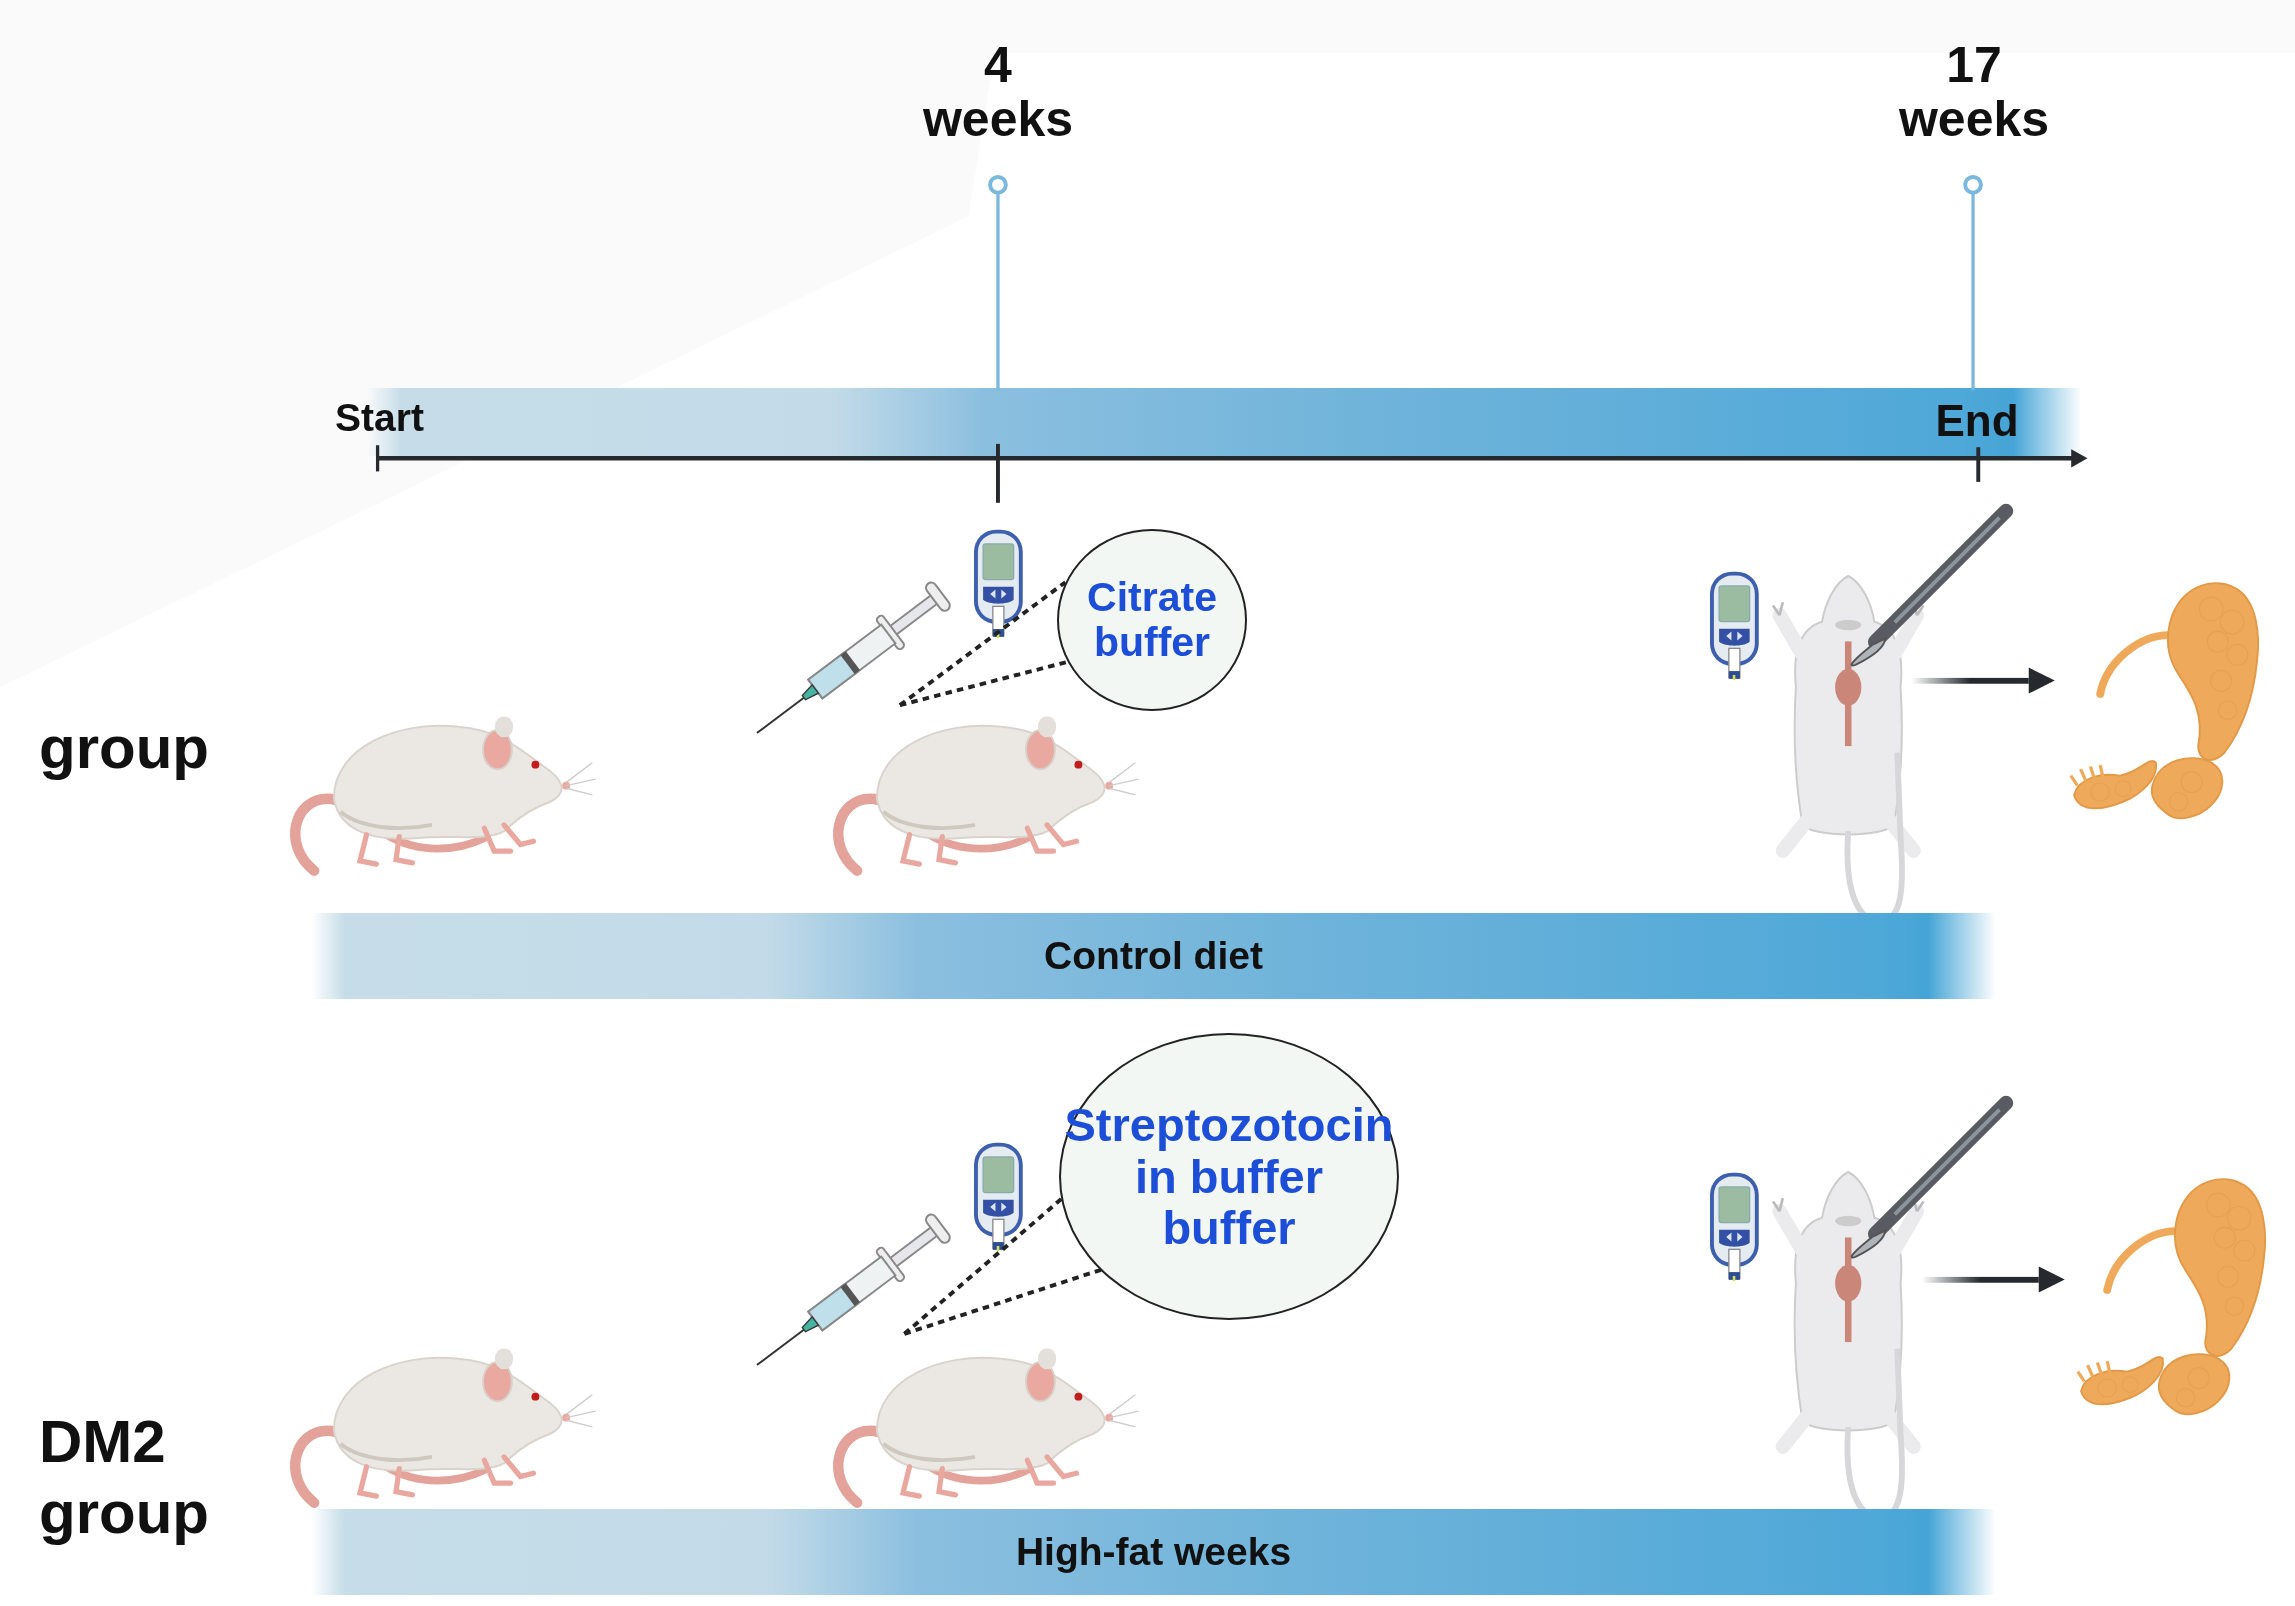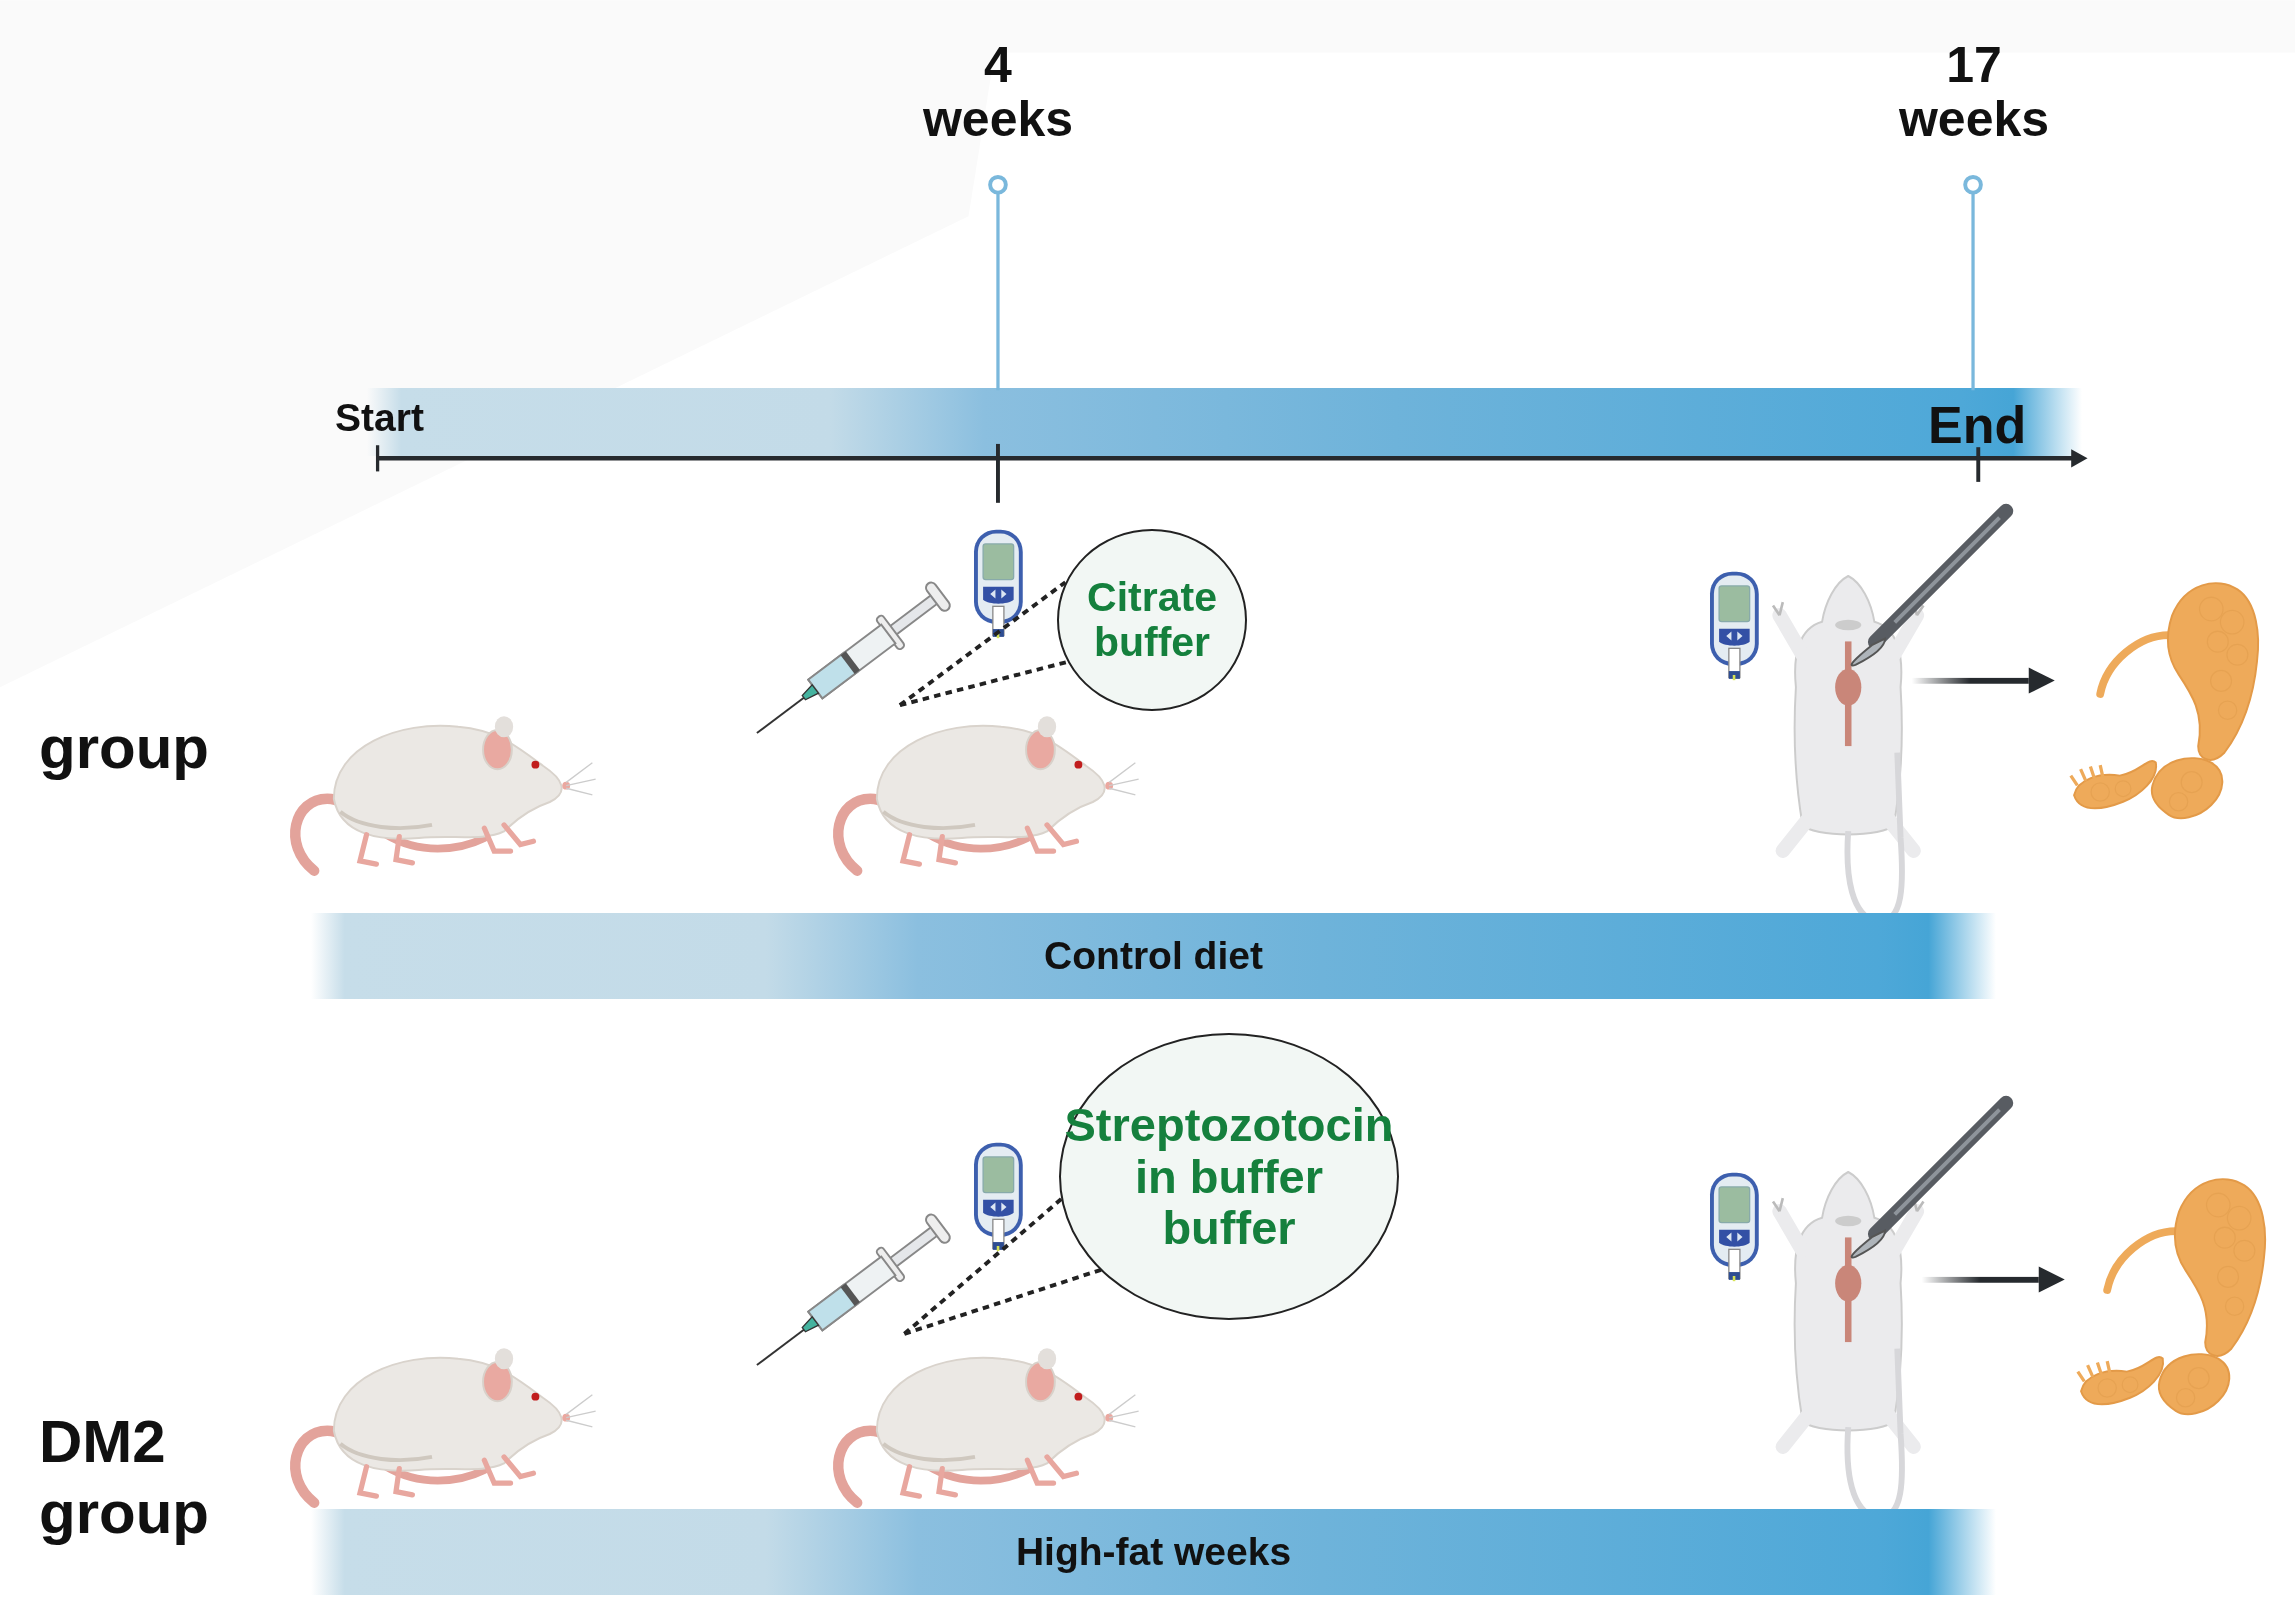--- a/index.html
+++ b/index.html
@@ -5,21 +5,21 @@
   html,body{margin:0;padding:0;}
   body{width:2295px;height:1607px;position:relative;background:#ffffff;overflow:hidden;font-family:"Liberation Sans",sans-serif;}
   .bg-shade{position:absolute;left:0;top:0;width:2295px;height:1607px;}
   .abs{position:absolute;}
   .lbl{font-weight:bold;color:#111;text-align:center;line-height:1.08;}
   .tp-label{font-size:50px;width:236px;}
   .group-label{font-size:60px;text-align:left;line-height:1.18;}
   .bar{position:absolute;height:86px;
     background:linear-gradient(to right, rgba(197,221,233,0) 0%, #c6dde9 2%, #c3dbe8 27%, #8bbfdf 36%, #6eb3da 60%, #4ea8d8 93%, #46a5d6 96%, rgba(70,165,214,0) 100%);}
   .bar-text{position:absolute;left:0;right:0;top:0;bottom:0;display:flex;align-items:center;justify-content:center;font-size:39px;font-weight:bold;color:#111;}
-  .bubble{position:absolute;border:2.6px solid #222;border-radius:50%;background:#f2f7f4;display:flex;align-items:center;justify-content:center;text-align:center;font-weight:bold;color:#15803d;line-height:1.1;}
+  .bubble{position:absolute;border:2.6px solid #222;border-radius:50%;background:#f2f7f4;display:flex;align-items:center;justify-content:center;text-align:center;font-weight:bold;color:#1d4ed8;line-height:1.1;}
   svg{position:absolute;overflow:visible;}
 </style>
 </head>
 <body>
 
 <svg class="bg-shade" width="2295" height="1607" viewBox="0 0 3507 2455">
   <polygon points="0,0 3507,0 3507,80 1520,80 1480,330 0,1050" fill="#fafafa"></polygon>
 </svg>
 
 <div>
@@ -49,21 +49,21 @@
 
   <svg style="left:0;top:0;" width="2295" height="524" viewBox="0 0 3507 800">
     <line x1="577" y1="700" x2="3170" y2="700" stroke="#262a2e" stroke-width="7"></line>
     <polygon points="3165,686 3190,700 3165,714" fill="#262a2e"></polygon>
     <line x1="577" y1="680" x2="577" y2="720" stroke="#262a2e" stroke-width="5"></line>
     <line x1="1525" y1="678" x2="1525" y2="768" stroke="#262a2e" stroke-width="6"></line>
     <line x1="3023" y1="683" x2="3023" y2="736" stroke="#262a2e" stroke-width="6"></line>
   </svg>
 
   <div class="abs lbl" style="left:327px;top:397px;font-size:39px;width:105px;">Start</div>
-  <div class="abs lbl" style="left:1928px;top:397px;font-size:52px;width:98px;">End</div>
+  <div class="abs lbl" style="left:1928px;top:397px;font-size:44px;width:98px;">End</div>
 </div>
 
 <svg width="0" height="0" style="position:absolute">
   <defs>
 
     <g id="mouse">
       <path d="M40,230 C-10,190 10,120 60,120 C90,120 110,150 150,170" fill="none" stroke="#e3a39b" stroke-width="16" stroke-linecap="round"></path>
       <path d="M150,175 C200,205 260,200 300,180" fill="none" stroke="#e3a39b" stroke-width="12" stroke-linecap="round"></path>
       <path d="M70,120 C70,40 170,0 260,10 C320,15 350,40 390,70 C420,90 430,110 400,125 C370,135 350,150 330,170 C300,185 250,175 200,180 C140,185 80,175 70,120 Z" fill="#ebe8e4" stroke="#d9d3cc" stroke-width="3"></path>
       <path d="M80,140 C110,165 170,170 220,160" fill="none" stroke="#cfc8bf" stroke-width="6"></path>

